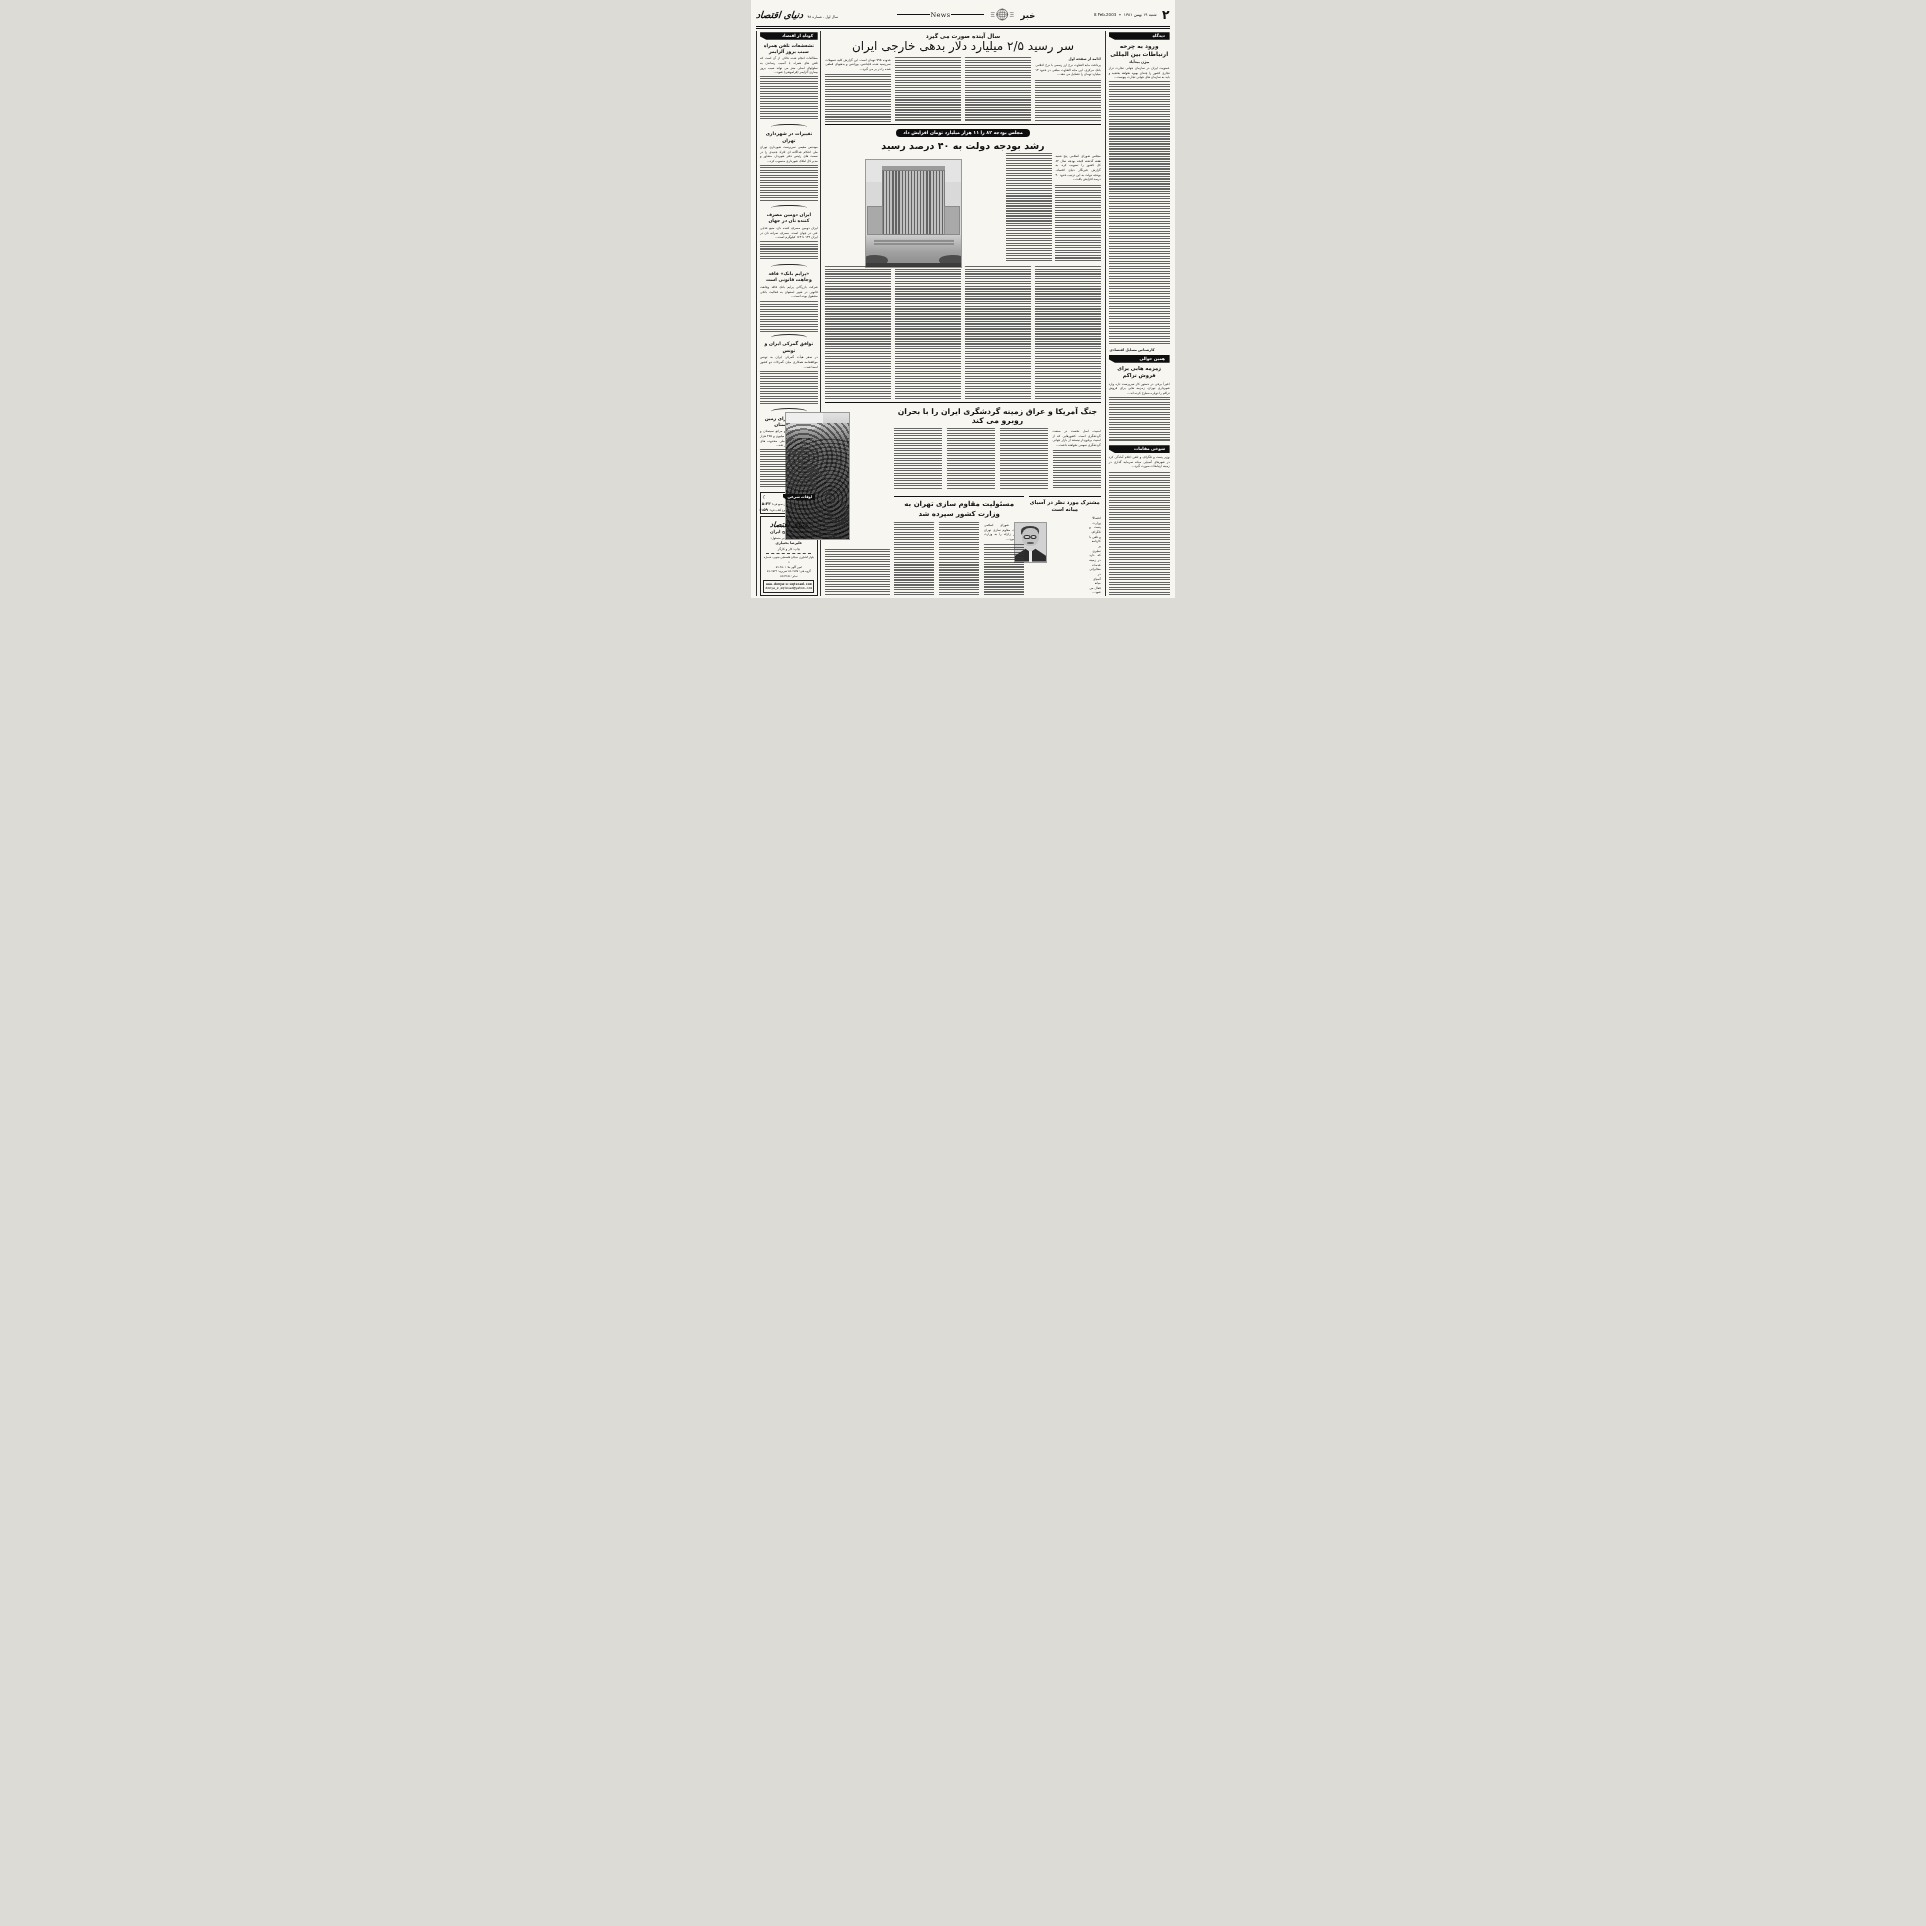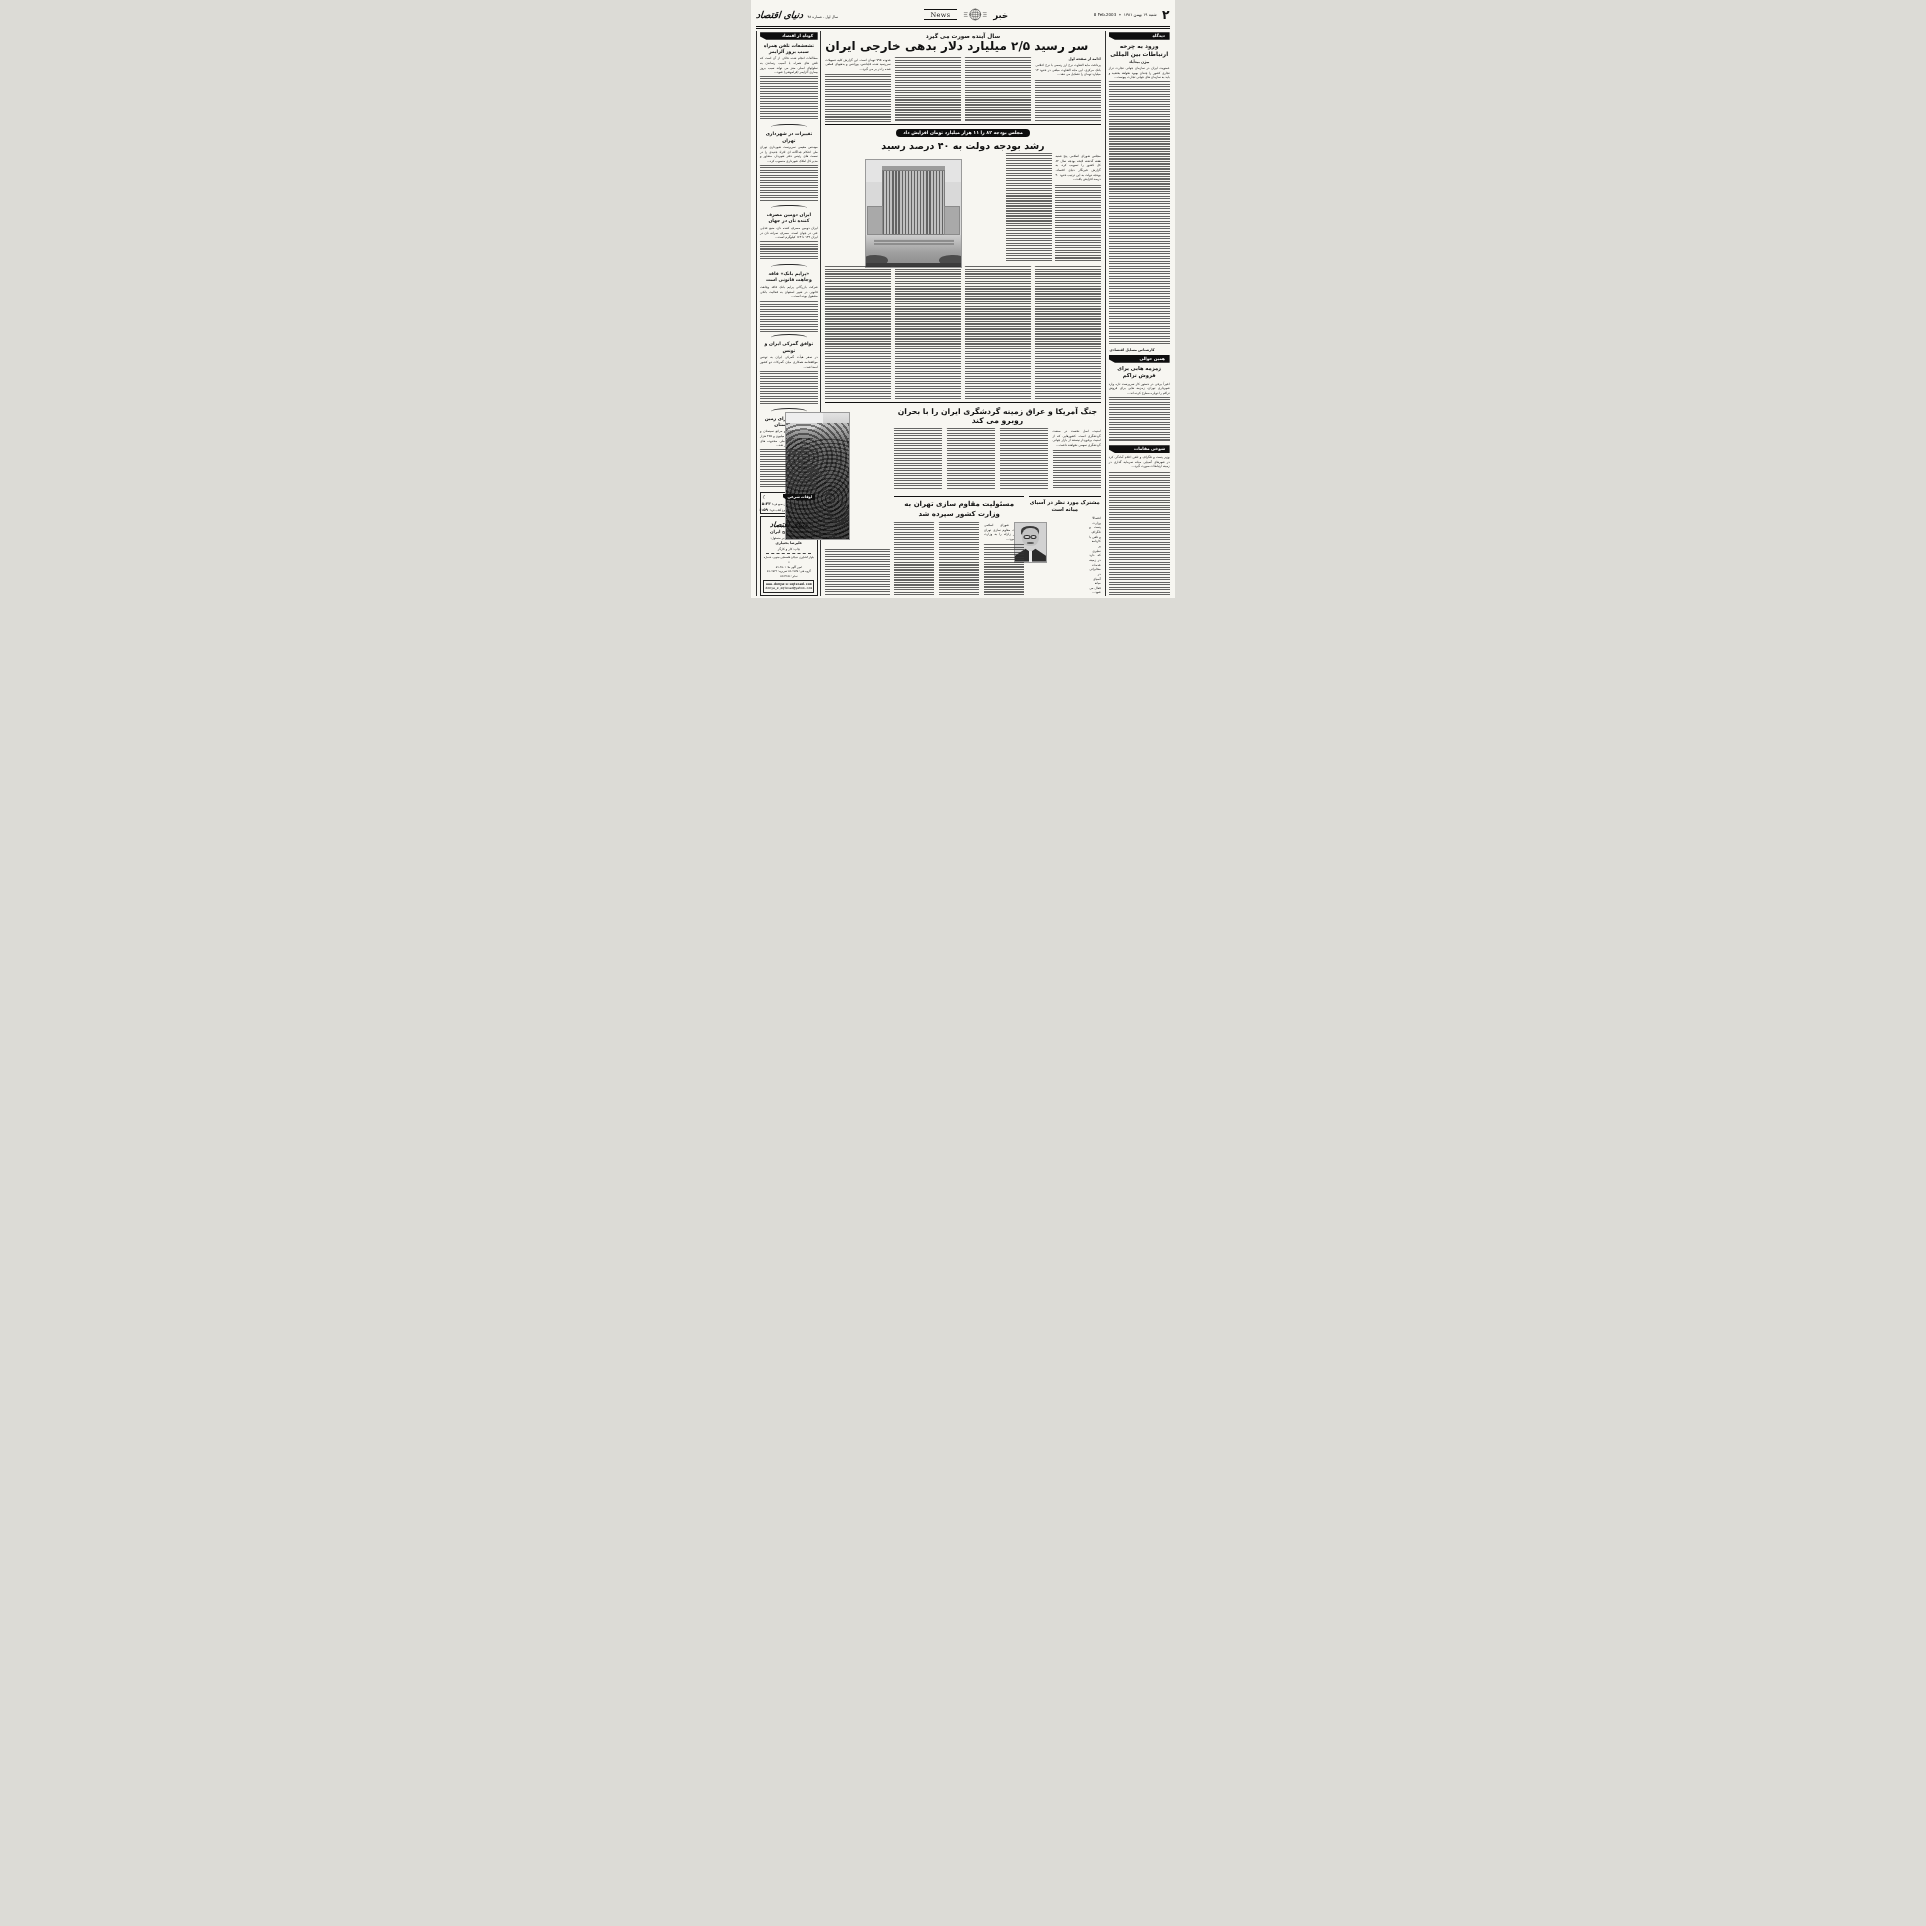--- a/index.html
+++ b/index.html
@@ -8,21 +8,21 @@
     font-family:"DejaVu Sans",sans-serif;direction:rtl;box-sizing:border-box;
     padding:3.9px 5.4px;position:relative;overflow:hidden;
   }
   
   .hdr{direction:ltr;display:flex;align-items:center;justify-content:space-between;height:21.6px;}
   .hdr-left{display:flex;align-items:flex-end;gap:3.9px;}
   .logo-script{font-family:"DejaVu Serif",serif;font-weight:bold;font-style:italic;font-size:9.2px;
     transform:skewX(-6deg);white-space:nowrap;}
   .issue-info{font-size:3.5px;padding-bottom:1.5px;white-space:nowrap;}
   .hdr-center{display:flex;align-items:center;gap:3.9px;}
-  .news-en{display:flex;flex-direction:column;align-items:center;gap:0.8px;font-family:"DejaVu Serif",serif;}
+  .news-en{display:flex;flex-direction:row;align-items:center;gap:0.8px;font-family:"DejaVu Serif",serif;}
   .news-word{font-size:6.5px;letter-spacing:0.4px;}
   .mini-rule{display:block;width:33px;border-top:0.6px solid #111;height:0;}
   .globe{width:28.5px;height:13px;}
   .news-fa{font-size:8.5px;font-weight:bold;}
   .hdr-right{display:flex;align-items:center;gap:5.4px;}
   .dateline{direction:rtl;font-size:4px;display:flex;align-items:center;gap:2.3px;white-space:nowrap;}
   .date-en{direction:ltr;font-size:4px;}
   .star{font-size:3.5px;}
   .pagenum{font-size:12.3px;font-weight:bold;line-height:1;}
   .double-rule{height:1.2px;border-top:0.8px solid #111;border-bottom:0.4px solid #111;margin:0.8px 0 1.9px;}
@@ -73,21 +73,21 @@
   .mh-line{font-size:3.1px;line-height:1.6;}
   .mh-line.bold{font-weight:bold;font-size:3.5px;}
   .mh-line.tiny{font-size:2.7px;line-height:1.7;}
   .mh-sep{border-top:0.4px dashed #444;margin:1.5px 3.1px;}
   .mh-contact{border:0.4px solid #222;margin-top:1.9px;padding:1.2px 0.8px;direction:ltr;
     font-family:"DejaVu Sans Mono",monospace;}
   .mh-site{font-size:3.3px;font-weight:bold;}
   .mh-mail{font-size:3.1px;}
   
   .kicker{font-size:5.8px;font-weight:bold;text-align:center;margin:1.2px 0 0;}
-  .h-huge{font-size:12px;font-weight:bold;text-align:left;line-height:1.2;margin:0.8px 0 3.1px;}
+  .h-huge{font-size:12px;font-weight:normal;text-align:center;line-height:1.2;margin:0.8px 0 3.1px;}
   .cont-label{font-size:3.5px;font-weight:bold;margin-bottom:0.4px;}
   .debt-cols{height:65px;}
   
   .row2{height:273px;display:flex;gap:3.9px;margin-top:0.8px;}
   .budget{flex:1;display:flex;flex-direction:column;min-width:0;}
   .pill{background:#0d0d0d;color:#fff;font-size:4.6px;font-weight:bold;text-align:center;
     border-radius:4.6px;padding:1.5px 7px;width:fit-content;max-width:92%;margin:1.5px auto 0.8px;}
   .h-big{font-size:9.6px;font-weight:bold;text-align:center;margin:1.9px 0 2.7px;}
   .budget-top{display:flex;gap:3.9px;height:109px;}
   .budget-bottom{flex:1;margin-top:3.5px;}

